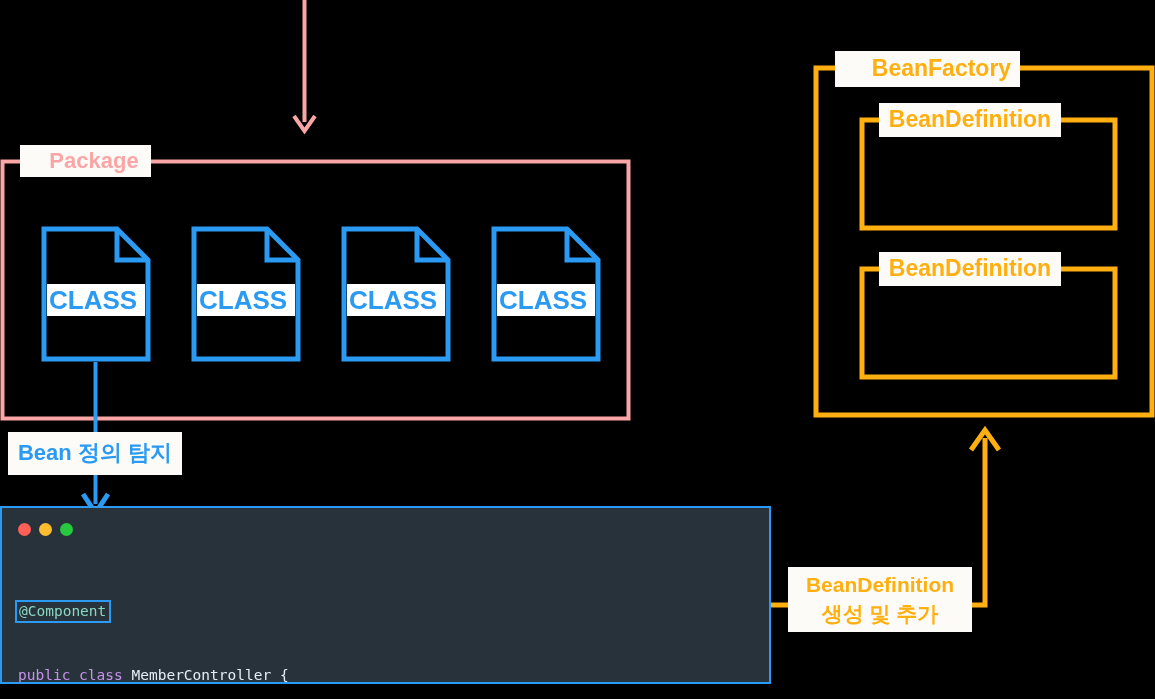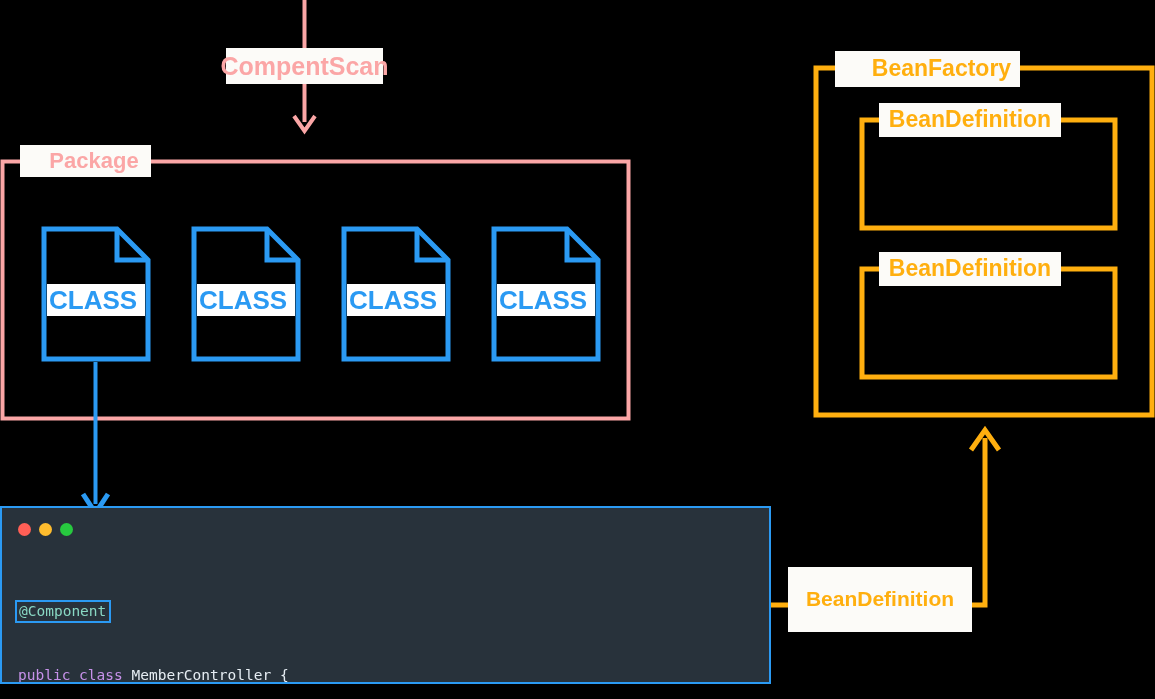--- a/index.html
+++ b/index.html
@@ -211,33 +211,34 @@
   </div>
 
   <div class="class-file" id="class-file-3">
     <svg width="110" height="136" viewBox="0 0 110 136" xmlns="http://www.w3.org/2000/svg">
       <path d="M3,3 L76,3 L107,34 L107,133 L3,133 Z" fill="none" stroke="#2B9AF3" stroke-width="5"></path>
       <path d="M76,3 L76,34 L107,34" fill="none" stroke="#2B9AF3" stroke-width="5"></path>
     </svg>
     <div class="class-text">CLASS</div>
   </div>
 
-  <div class="chip pink" id="label-componentscan">CompentScan</div>
 
   <div class="chip pink" id="label-package">Package</div>
 
+  <div class="chip blue" id="label-bean-detect">Bean 정의 탐지</div>
 
   <div class="chip orange" id="label-beanfactory">BeanFactory</div>
 
   <div class="chip orange" id="label-beandefinition-1">BeanDefinition</div>
 
   <div class="chip orange" id="label-beandefinition-2">BeanDefinition</div>
 
   <div class="chip orange" id="label-beandefinition-create">
     <span>BeanDefinition</span>
+    <span>생성 및 추가</span>
   </div>
 
   <div id="code-window">
     <div id="code-titlebar">
       <span class="dot" id="dot-close"></span>
       <span class="dot" id="dot-minimize"></span>
       <span class="dot" id="dot-zoom"></span>
     </div>
     <div id="code-body">
       <div><span id="annotation-line">@Component</span></div>

